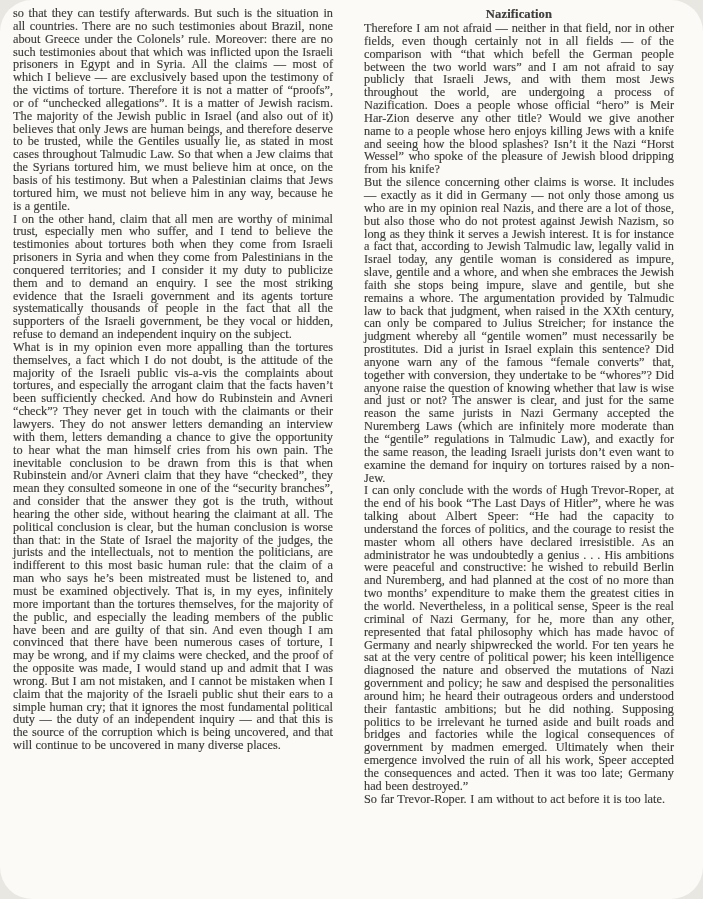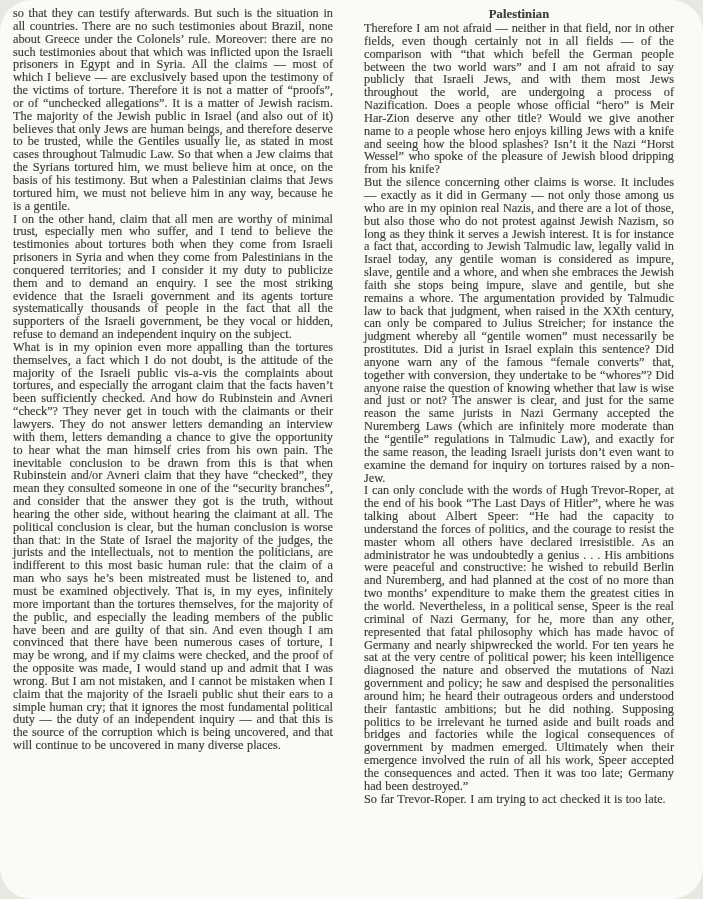--- a/index.html
+++ b/index.html
@@ -55,21 +55,21 @@
 <div class="page">
   <div class="columns">
 
     <div class="col col-left">
       <p>so that they can testify afterwards. But such is the situation in all countries. There are no such testimonies about Brazil, none about Greece under the Colonels’ rule. Moreover: there are no such testimonies about that which was inflicted upon the Israeli prisoners in Egypt and in Syria. All the claims — most of which I believe — are exclusively based upon the testimony of the victims of torture. Therefore it is not a matter of “proofs”, or of “unchecked allegations”. It is a matter of Jewish racism. The majority of the Jewish public in Israel (and also out of it) believes that only Jews are human beings, and therefore deserve to be trusted, while the Gentiles usually lie, as stated in most cases throughout Talmudic Law. So that when a Jew claims that the Syrians tortured him, we must believe him at once, on the basis of his testimony. But when a Palestinian claims that Jews tortured him, we must not believe him in any way, because he is a gentile.</p>
       <p>I on the other hand, claim that all men are worthy of minimal trust, especially men who suffer, and I tend to believe the testimonies about tortures both when they come from Israeli prisoners in Syria and when they come from Palestinians in the conquered territories; and I consider it my duty to publicize them and to demand an enquiry. I see the most striking evidence that the Israeli government and its agents torture systematically thousands of people in the fact that all the supporters of the Israeli government, be they vocal or hidden, refuse to demand an independent inquiry on the subject.</p>
       <p>What is in my opinion even more appalling than the tortures themselves, a fact which I do not doubt, is the attitude of the majority of the Israeli public vis-a-vis the complaints about tortures, and especially the arrogant claim that the facts haven’t been sufficiently checked. And how do Rubinstein and Avneri “check”? They never get in touch with the claimants or their lawyers. They do not answer letters demanding an interview with them, letters demanding a chance to give the opportunity to hear what the man himself cries from his own pain. The inevitable conclusion to be drawn from this is that when Rubinstein and/or Avneri claim that they have “checked”, they mean they consulted someone in one of the “security branches”, and consider that the answer they got is the truth, without hearing the other side, without hearing the claimant at all. The political conclusion is clear, but the human conclusion is worse than that: in the State of Israel the majority of the judges, the jurists and the intellectuals, not to mention the politicians, are indifferent to this most basic human rule: that the claim of a man who says he’s been mistreated must be listened to, and must be examined objectively. That is, in my eyes, infinitely more important than the tortures themselves, for the majority of the public, and especially the leading members of the public have been and are guilty of that sin. And even though I am convinced that there have been numerous cases of torture, I may be wrong, and if my claims were checked, and the proof of the opposite was made, I would stand up and admit that I was wrong. But I am not mistaken, and I cannot be mistaken when I claim that the majority of the Israeli public shut their ears to a simple human cry; that it ignores the most fundamental political duty — the duty of an independent inquiry — and that this is the source of the corruption which is being uncovered, and that will continue to be uncovered in many diverse places.</p>
     </div>
 
     <div class="col col-right">
-      <h3 class="right-heading">Palestinian</h3>
+      <h3 class="right-heading">Nazification</h3>
       <p>Therefore I am not afraid — neither in that field, nor in other fields, even though certainly not in all fields — of the comparison with “that which befell the German people between the two world wars” and I am not afraid to say publicly that Israeli Jews, and with them most Jews throughout the world, are undergoing a process of Nazification. Does a people whose official “hero” is Meir Har-Zion deserve any other title? Would we give another name to a people whose hero enjoys killing Jews with a knife and seeing how the blood splashes? Isn’t it the Nazi “Horst Wessel” who spoke of the pleasure of Jewish blood dripping from his knife?</p>
       <p>But the silence concerning other claims is worse. It includes — exactly as it did in Germany — not only those among us who are in my opinion real Nazis, and there are a lot of those, but also those who do not protest against Jewish Nazism, so long as they think it serves a Jewish interest. It is for instance a fact that, according to Jewish Talmudic law, legally valid in Israel today, any gentile woman is considered as impure, slave, gentile and a whore, and when she embraces the Jewish faith she stops being impure, slave and gentile, but she remains a whore. The argumentation provided by Talmudic law to back that judgment, when raised in the XXth century, can only be compared to Julius Streicher; for instance the judgment whereby all “gentile women” must necessarily be prostitutes. Did a jurist in Israel explain this sentence? Did anyone warn any of the famous “female converts” that, together with conversion, they undertake to be “whores”? Did anyone raise the question of knowing whether that law is wise and just or not? The answer is clear, and just for the same reason the same jurists in Nazi Germany accepted the Nuremberg Laws (which are infinitely more moderate than the “gentile” regulations in Talmudic Law), and exactly for the same reason, the leading Israeli jurists don’t even want to examine the demand for inquiry on tortures raised by a non-Jew.</p>
       <p>I can only conclude with the words of Hugh Trevor-Roper, at the end of his book “The Last Days of Hitler”, where he was talking about Albert Speer: “He had the capacity to understand the forces of politics, and the courage to resist the master whom all others have declared irresistible. As an administrator he was undoubtedly a genius . . . His ambitions were peaceful and constructive: he wished to rebuild Berlin and Nuremberg, and had planned at the cost of no more than two months’ expenditure to make them the greatest cities in the world. Nevertheless, in a political sense, Speer is the real criminal of Nazi Germany, for he, more than any other, represented that fatal philosophy which has made havoc of Germany and nearly shipwrecked the world. For ten years he sat at the very centre of political power; his keen intelligence diagnosed the nature and observed the mutations of Nazi government and policy; he saw and despised the personalities around him; he heard their outrageous orders and understood their fantastic ambitions; but he did nothing. Supposing politics to be irrelevant he turned aside and built roads and bridges and factories while the logical consequences of government by madmen emerged. Ultimately when their emergence involved the ruin of all his work, Speer accepted the consequences and acted. Then it was too late; Germany had been destroyed.”</p>
-      <p>So far Trevor-Roper. I am trying to act checked it is too late.</p>
+      <p>So far Trevor-Roper. I am without to act before it is too late.</p>
     </div>
 
   </div>
 </div>
 
 </body></html>

